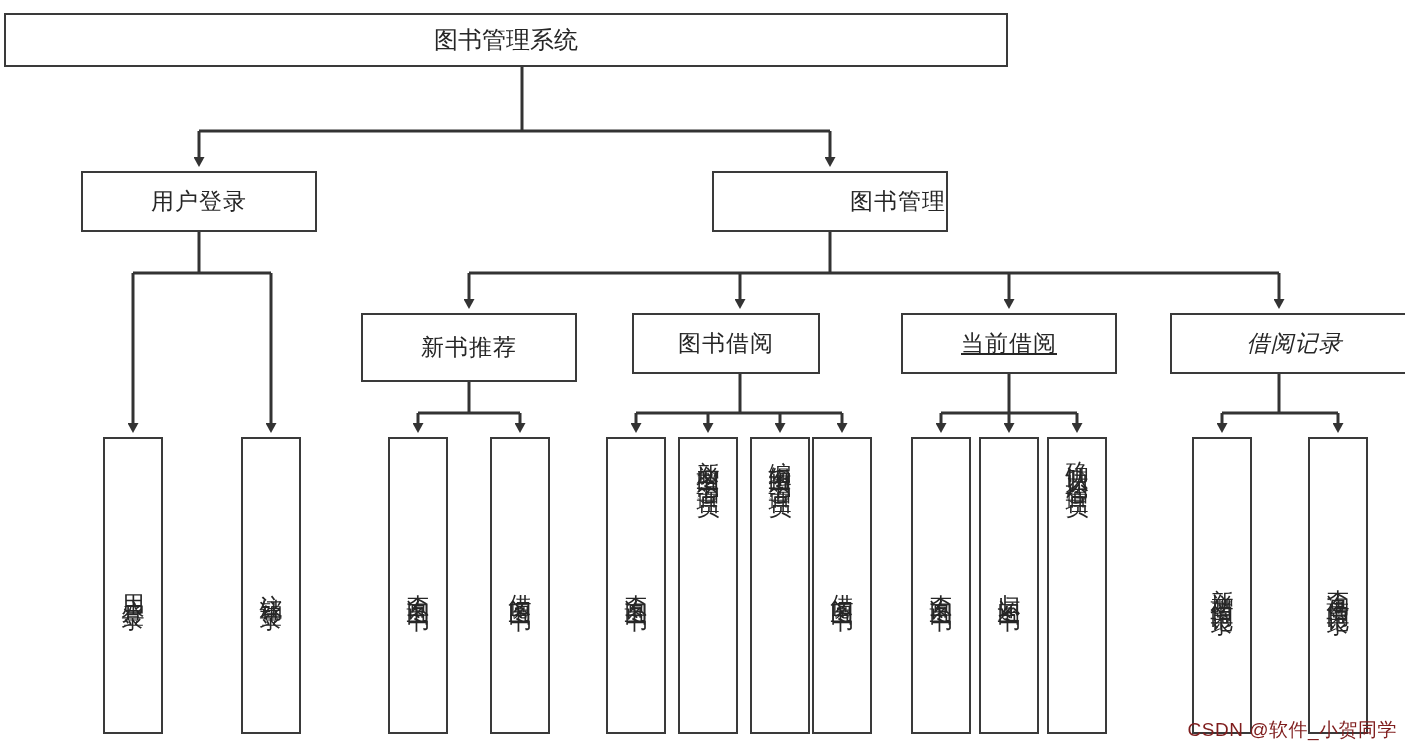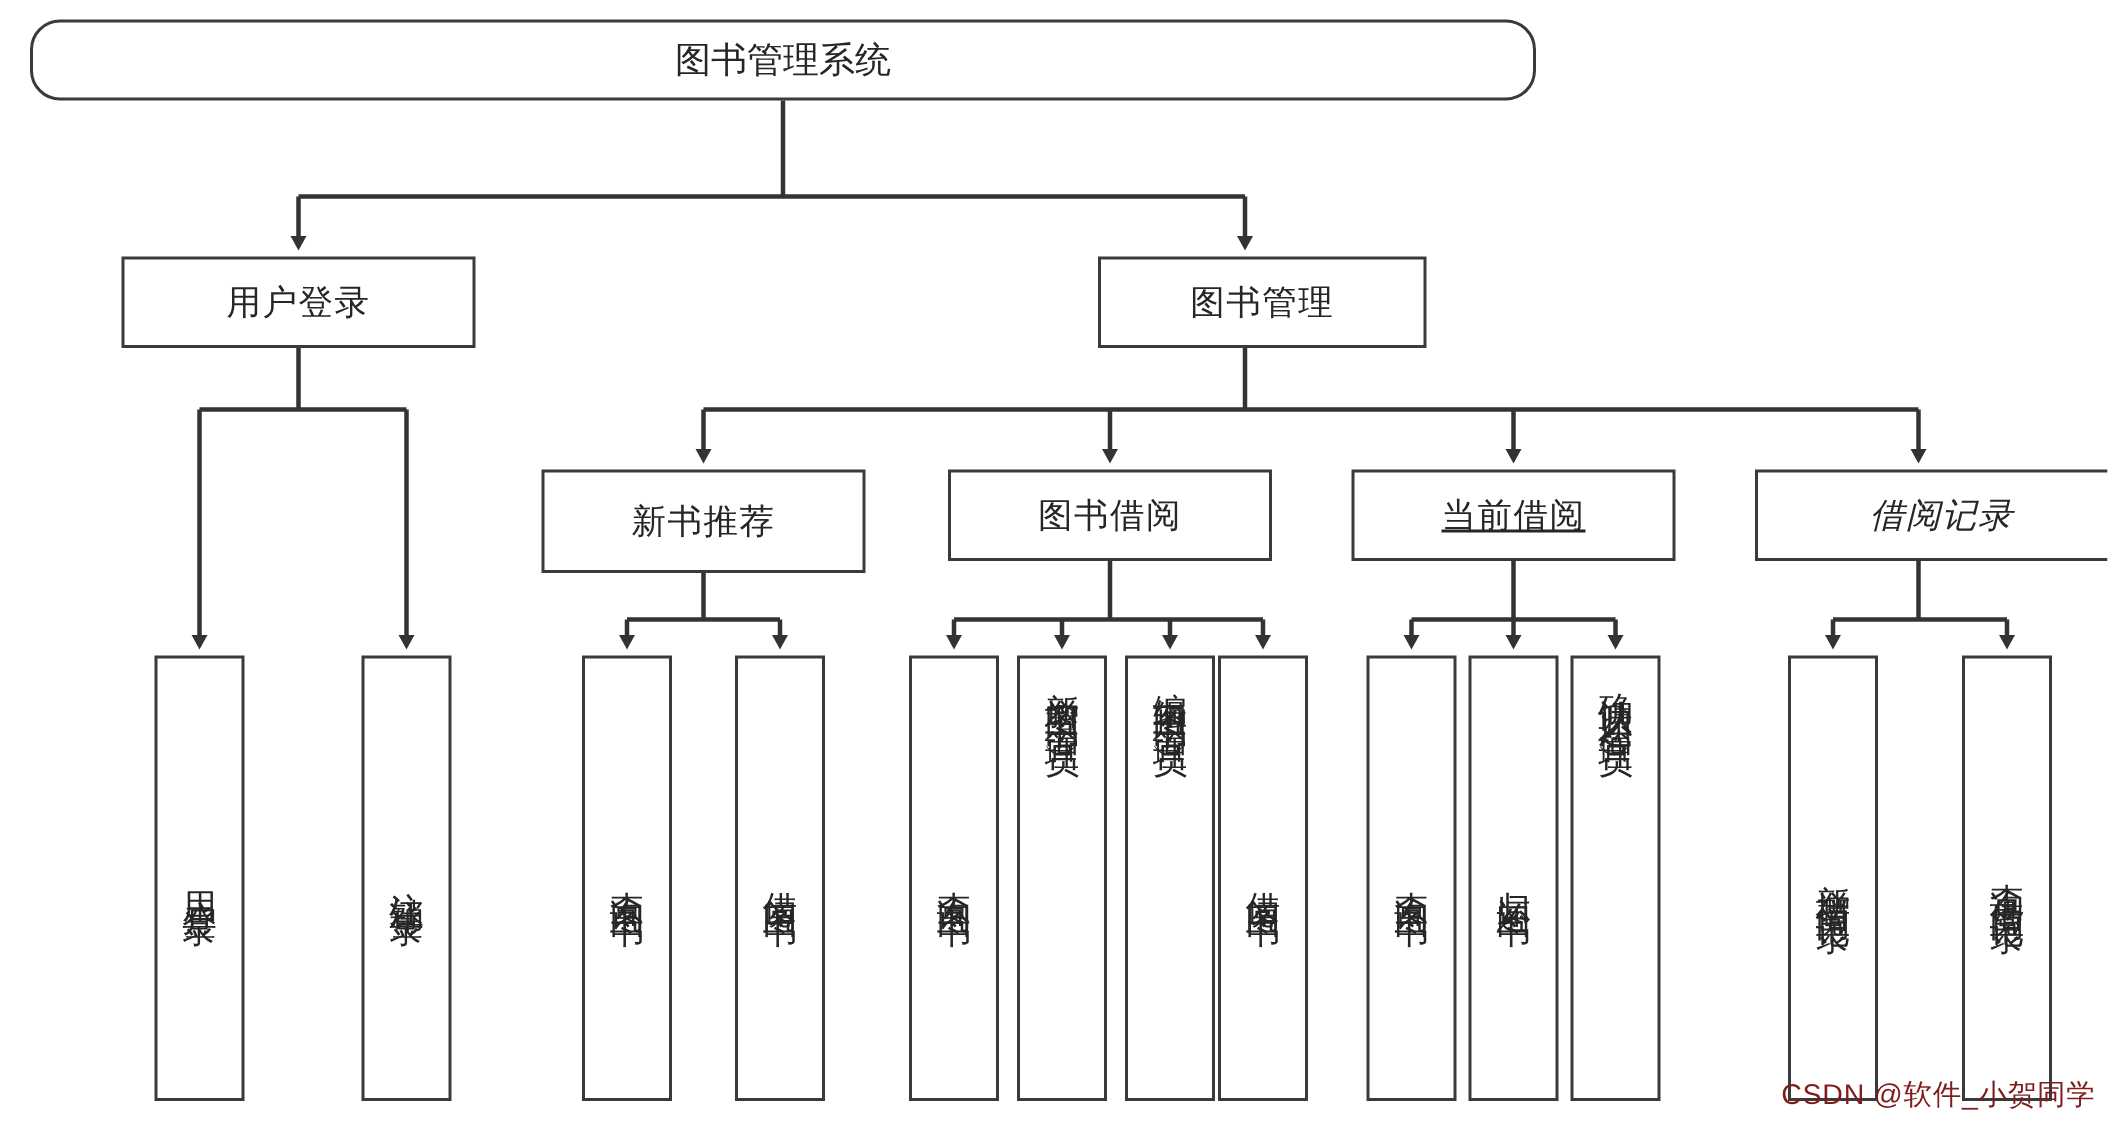--- a/index.html
+++ b/index.html
@@ -127,35 +127,35 @@
       <path d="M1009,413 L1009,424" marker-end="url(#arrow)"></path>
       <path d="M1077,413 L1077,424" marker-end="url(#arrow)"></path>
 
       <path d="M1279,374 L1279,413"></path>
       <path d="M1222,413 L1338,413"></path>
       <path d="M1222,413 L1222,424" marker-end="url(#arrow)"></path>
       <path d="M1338,413 L1338,424" marker-end="url(#arrow)"></path>
     </g>
   </svg>
 
-  <div class="node root" style="left:20px;top:13px;width:1004px;height:54px;border-radius:20px;">
+  <div class="node root" style="left:4px;top:13px;width:1004px;height:54px;">
     <span>图书管理系统</span>
   </div>
 
   <div class="node horiz" style="left:81px;top:171px;width:236px;height:61px;">
     <span>用户登录</span>
   </div>
-  <div class="node horiz" style="left:732px;top:171px;width:219px;height:61px;">
+  <div class="node horiz" style="left:712px;top:171px;width:236px;height:61px;justify-content:flex-end;">
     <span>图书管理</span>
   </div>
 
   <div class="node horiz" style="left:361px;top:313px;width:216px;height:69px;">
     <span>新书推荐</span>
   </div>
-  <div class="node horiz" style="left:632px;top:313px;width:216px;height:61px;">
+  <div class="node horiz" style="left:632px;top:313px;width:188px;height:61px;">
     <span>图书借阅</span>
   </div>
   <div class="node horiz" style="left:901px;top:313px;width:216px;height:61px;text-decoration:underline;">
     <span>当前借阅</span>
   </div>
   <div class="node horiz" style="left:1170px;top:313px;width:249px;height:61px;font-style:italic;">
     <span>借阅记录</span>
   </div>
 
   <div class="node leaf" style="left:103px;top:437px;width:60px;height:297px;">

